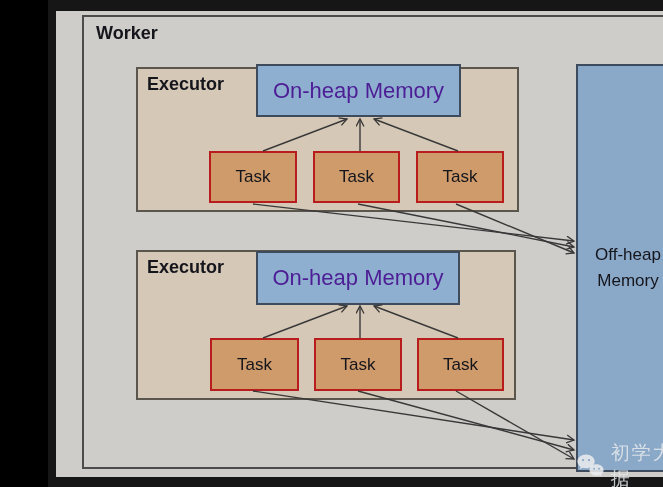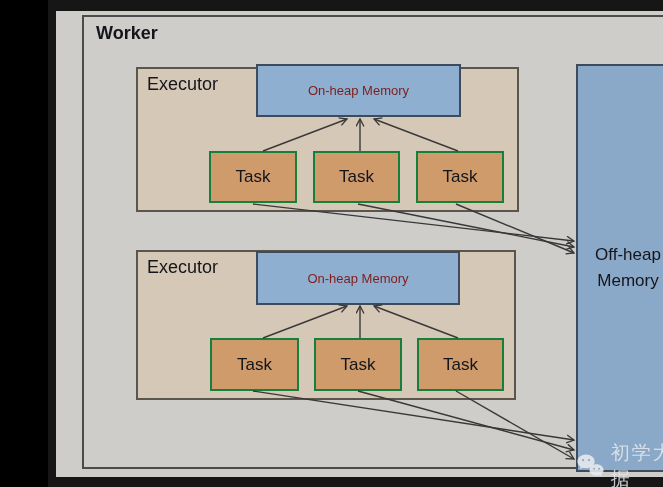--- a/index.html
+++ b/index.html
@@ -31,35 +31,35 @@
   }
 
   .executor {
     background: #d6c8b6;
     border: 2px solid #5a554d;
   }
   .executor-1 { left: 80px; top: 56px; width: 383px; height: 145px; }
   .executor-2 { left: 80px; top: 239px; width: 380px; height: 150px; }
   .executor-label {
     position: absolute; left: 9px; top: 5px;
-    font-size: 18px; font-weight: 400; color: #15151c;
+    font-size: 18px; font-weight: 700; color: #15151c;
   }
 
   .onheap {
     background: #8fafd0;
     border: 2px solid #3d4b5d;
     display: flex; align-items: center; justify-content: center;
-    font-size: 13px; color: #7f1d1d;
+    font-size: 22px; color: #4c1d95;
   }
   .onheap-1 { left: 200px; top: 53px; width: 205px; height: 53px; }
   .onheap-2 { left: 200px; top: 240px; width: 204px; height: 54px; }
 
   .task {
     background: #cf9b6a;
-    border: 2px solid #15803d;
+    border: 2px solid #b91c1c;
     display: flex; align-items: center; justify-content: center;
     font-size: 17px; color: #15151c;
   }
   .t11 { left: 153px; top: 140px; width: 88px; height: 52px; }
   .t12 { left: 257px; top: 140px; width: 87px; height: 52px; }
   .t13 { left: 360px; top: 140px; width: 88px; height: 52px; }
   .t21 { left: 154px; top: 327px; width: 89px; height: 53px; }
   .t22 { left: 258px; top: 327px; width: 88px; height: 53px; }
   .t23 { left: 361px; top: 327px; width: 87px; height: 53px; }
 

